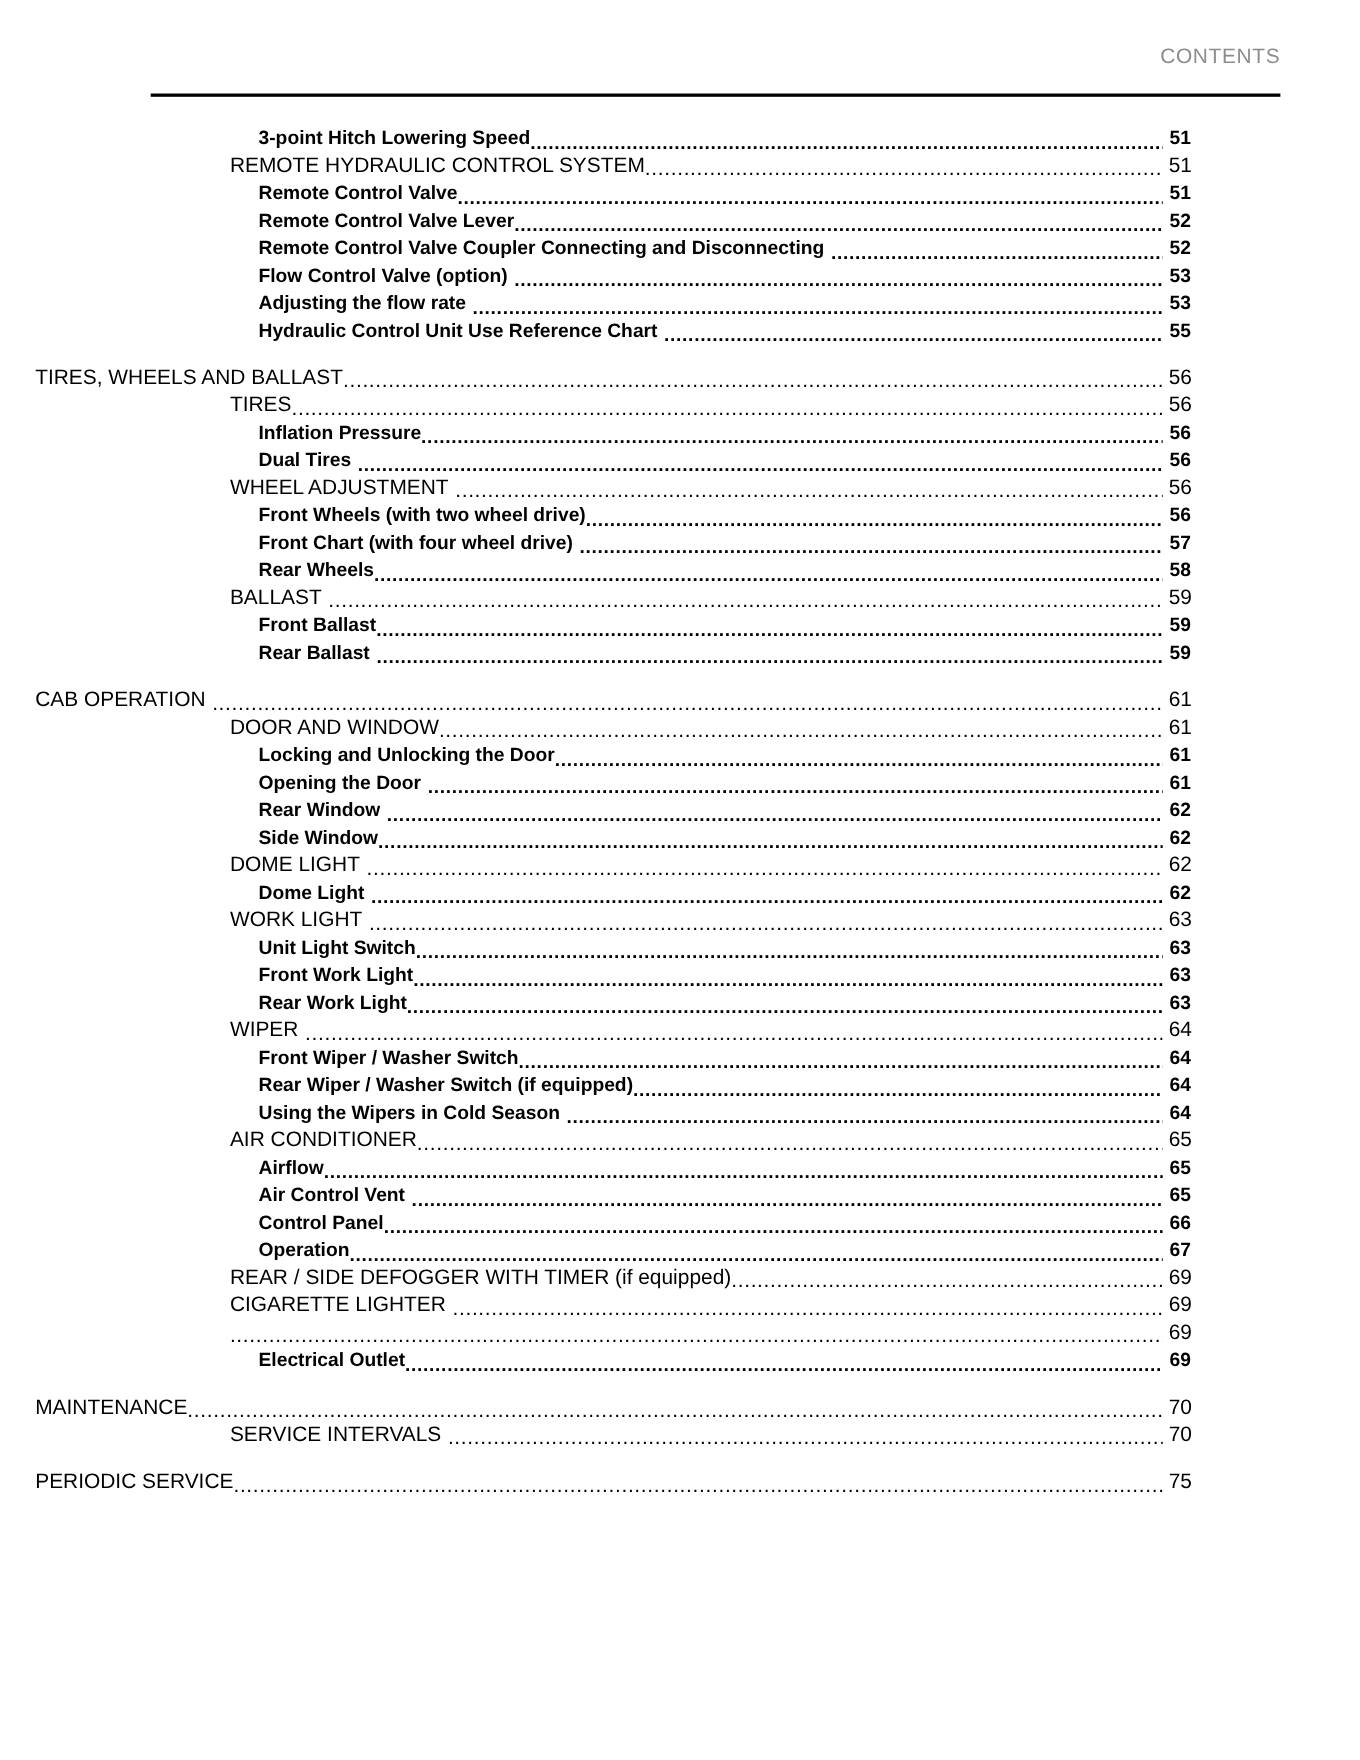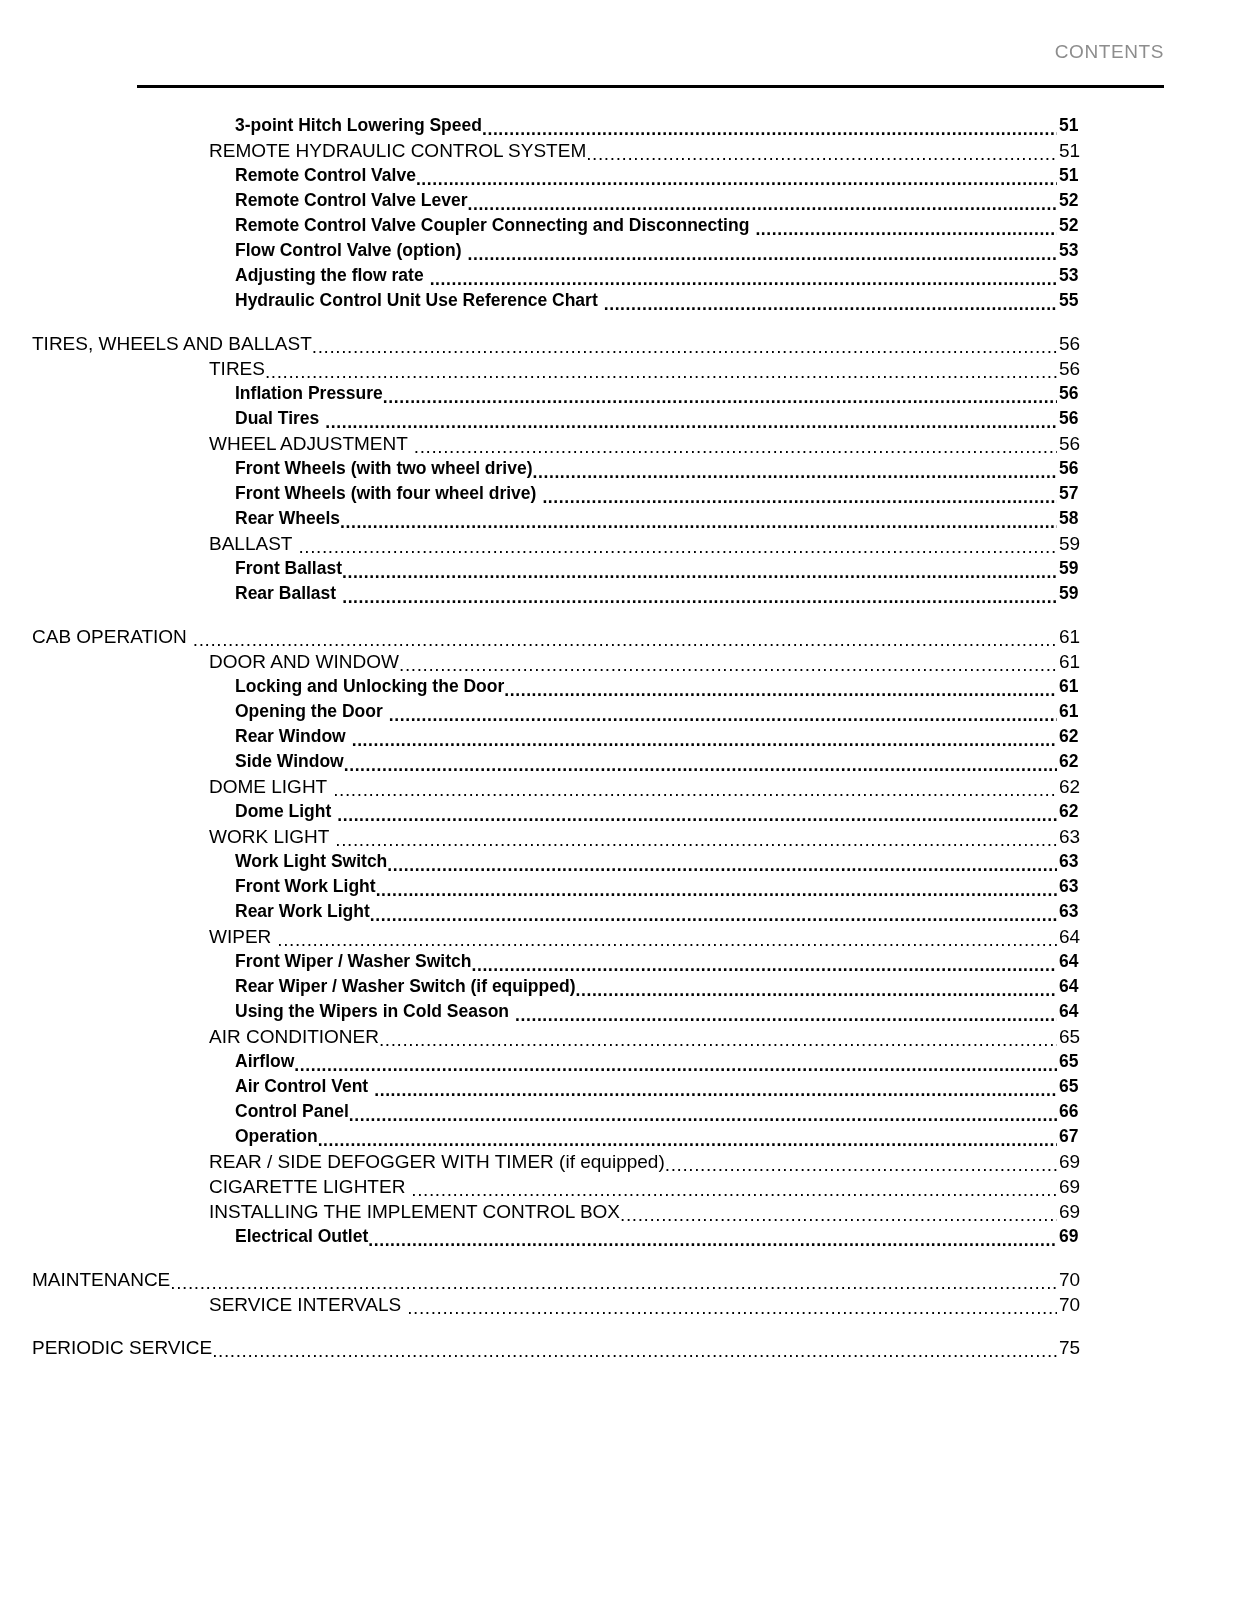--- a/index.html
+++ b/index.html
@@ -107,21 +107,21 @@
     letter-spacing: 0.6px;
     font-size: inherit;
     line-height: 1em;
     color: #000;
   }
   
   .space-lead .entry-leader::after { left: 6px; }
 
   .entry-page {
     flex: 0 0 auto;
-    text-align: left;
+    text-align: center;
     min-width: 28px;
     padding-left: 2px;
   }
 </style>
 </head>
 <body>
 
 <div class="page">
 
   <div class="header">
@@ -194,21 +194,21 @@
         <span class="entry-label">WHEEL ADJUSTMENT</span>
         <span class="entry-leader"></span>
         <span class="entry-page">56</span>
       </div>
       <div class="toc-entry lvl3">
         <span class="entry-label">Front Wheels (with two wheel drive)</span>
         <span class="entry-leader"></span>
         <span class="entry-page">56</span>
       </div>
       <div class="toc-entry lvl3 space-lead">
-        <span class="entry-label">Front Wheels (with four wheel drive)</span>
+        <span class="entry-label">Front Chart (with four wheel drive)</span>
         <span class="entry-leader"></span>
         <span class="entry-page">57</span>
       </div>
       <div class="toc-entry lvl3">
         <span class="entry-label">Rear Wheels</span>
         <span class="entry-leader"></span>
         <span class="entry-page">58</span>
       </div>
       <div class="toc-entry lvl2 space-lead">
         <span class="entry-label">BALLAST</span>
@@ -264,21 +264,21 @@
         <span class="entry-label">Dome Light</span>
         <span class="entry-leader"></span>
         <span class="entry-page">62</span>
       </div>
       <div class="toc-entry lvl2 space-lead">
         <span class="entry-label">WORK LIGHT</span>
         <span class="entry-leader"></span>
         <span class="entry-page">63</span>
       </div>
       <div class="toc-entry lvl3">
-        <span class="entry-label">Work Light Switch</span>
+        <span class="entry-label">Unit Light Switch</span>
         <span class="entry-leader"></span>
         <span class="entry-page">63</span>
       </div>
       <div class="toc-entry lvl3">
         <span class="entry-label">Front Work Light</span>
         <span class="entry-leader"></span>
         <span class="entry-page">63</span>
       </div>
       <div class="toc-entry lvl3">
         <span class="entry-label">Rear Work Light</span>
@@ -334,21 +334,20 @@
         <span class="entry-label">REAR / SIDE DEFOGGER WITH TIMER (if equipped)</span>
         <span class="entry-leader"></span>
         <span class="entry-page">69</span>
       </div>
       <div class="toc-entry lvl2 space-lead">
         <span class="entry-label">CIGARETTE LIGHTER</span>
         <span class="entry-leader"></span>
         <span class="entry-page">69</span>
       </div>
       <div class="toc-entry lvl2">
-        <span class="entry-label">INSTALLING THE IMPLEMENT CONTROL BOX</span>
         <span class="entry-leader"></span>
         <span class="entry-page">69</span>
       </div>
       <div class="toc-entry lvl3">
         <span class="entry-label">Electrical Outlet</span>
         <span class="entry-leader"></span>
         <span class="entry-page">69</span>
       </div>
       <div class="toc-entry lvl1 gap-before">
         <span class="entry-label">MAINTENANCE</span>

